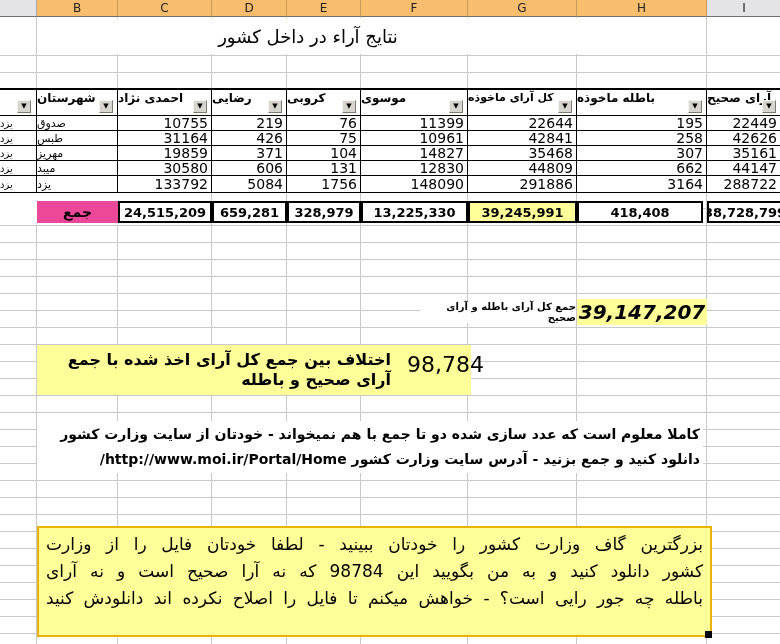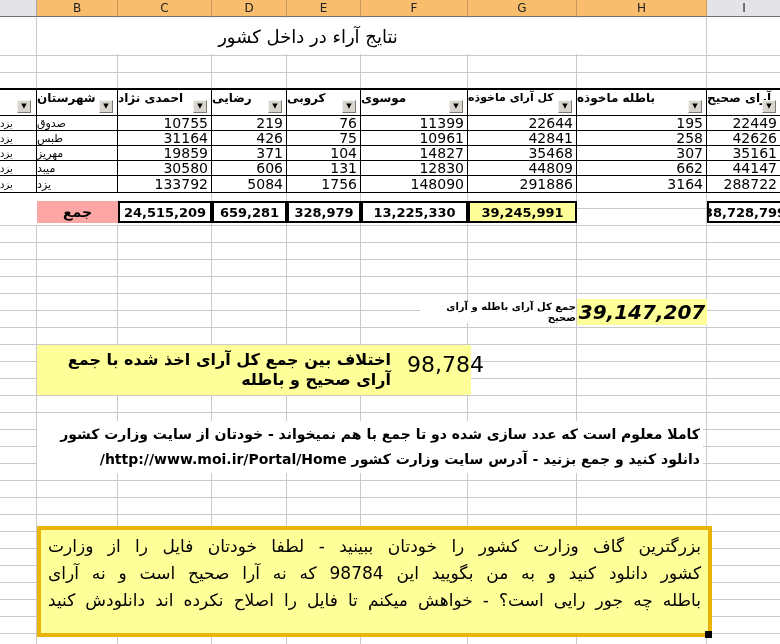--- a/index.html
+++ b/index.html
@@ -40,21 +40,21 @@
   .prov{font-size:10px;direction:rtl;}
   .city{font-size:11px;direction:rtl;text-align:center;}
 
   .fbtn{position:absolute;right:4px;bottom:2px;width:14px;height:13px;box-sizing:border-box;
         background:#d8d5ce;border-top:1px solid #f5f3ef;border-left:1px solid #f5f3ef;
         border-right:1px solid #7e7b74;border-bottom:1px solid #7e7b74;
         font-size:7px;line-height:11px;text-align:center;color:#000;}
 
   
   .sumbg{position:absolute;left:0;top:193px;width:118px;height:32px;background:#fff;}
-  .sum-label{position:absolute;left:37px;top:201px;width:81px;height:22px;background:#fca5a5;
+  .sum-label{position:absolute;left:37px;top:201px;width:81px;height:22px;background:#ec4899;
              display:flex;align-items:center;justify-content:center;font-weight:bold;font-size:14px;direction:rtl;}
   .sumbox{position:absolute;top:201px;height:22px;box-sizing:border-box;border:2px solid #000;background:#fff;
           display:flex;align-items:center;justify-content:center;font-weight:bold;font-size:13px;overflow:hidden;}
   .s-c{left:118px;width:94px}.s-d{left:212px;width:75px}.s-e{left:287px;width:74px}
   .s-f{left:361px;width:107px}.s-g{left:468px;width:109px;background:#ffff99}
   .s-h{left:577px;width:126px}.s-i{left:707px;width:76px}
 
   
   .gt-label{position:absolute;left:420px;top:301px;width:156px;height:22px;background:#fff;
             display:flex;align-items:center;justify-content:flex-end;direction:rtl;
@@ -68,21 +68,21 @@
               font-size:16px;font-weight:600;line-height:20px;padding-left:24px;}
   .diff-value{position:absolute;left:355px;top:7px;width:92px;text-align:right;font-size:22px;}
 
   
   .notes{position:absolute;left:37px;top:421px;width:666px;height:52px;background:#fff;
          direction:rtl;text-align:right;font-weight:bold;font-size:14px;line-height:25px;
          box-sizing:border-box;padding:1px 3px 0 0;}
 
   
   .warn{position:absolute;left:37px;top:526px;width:675px;height:111px;box-sizing:border-box;
-        background:#ffff99;border:4px solid #eab308;direction:rtl;
+        background:#ffff99;border:2px solid #eab308;direction:rtl;
         padding:3px 7px 0 7px;font-size:17px;line-height:27px;}
   .warn .line{text-align:justify;text-align-last:justify;}
   .fill-handle{position:absolute;left:705px;top:631px;width:7px;height:7px;background:#000;}
 </style>
 </head>
 <body>
 
 <div class="stage">
 
   <div class="hlines"></div>
@@ -209,20 +209,21 @@
     </div>
   </div>
 
   <div class="sumbg"></div>
   <div class="sum-label">جمع</div>
   <div class="sumbox s-c">24,515,209</div>
   <div class="sumbox s-d">659,281</div>
   <div class="sumbox s-e">328,979</div>
   <div class="sumbox s-f">13,225,330</div>
   <div class="sumbox s-g">39,245,991</div>
+  <div class="sumbox s-h">418,408</div>
   <div class="sumbox s-i">38,728,799</div>
 
   <div class="gt-label">جمع کل آرای باطله و آرای صحیح</div>
   <div class="gt-value">39,147,207</div>
 
   <div class="diff">
     <div class="diff-label">
       <div>اختلاف بین جمع کل آرای اخذ شده با جمع</div>
       <div>آرای صحیح و باطله</div>
     </div>

